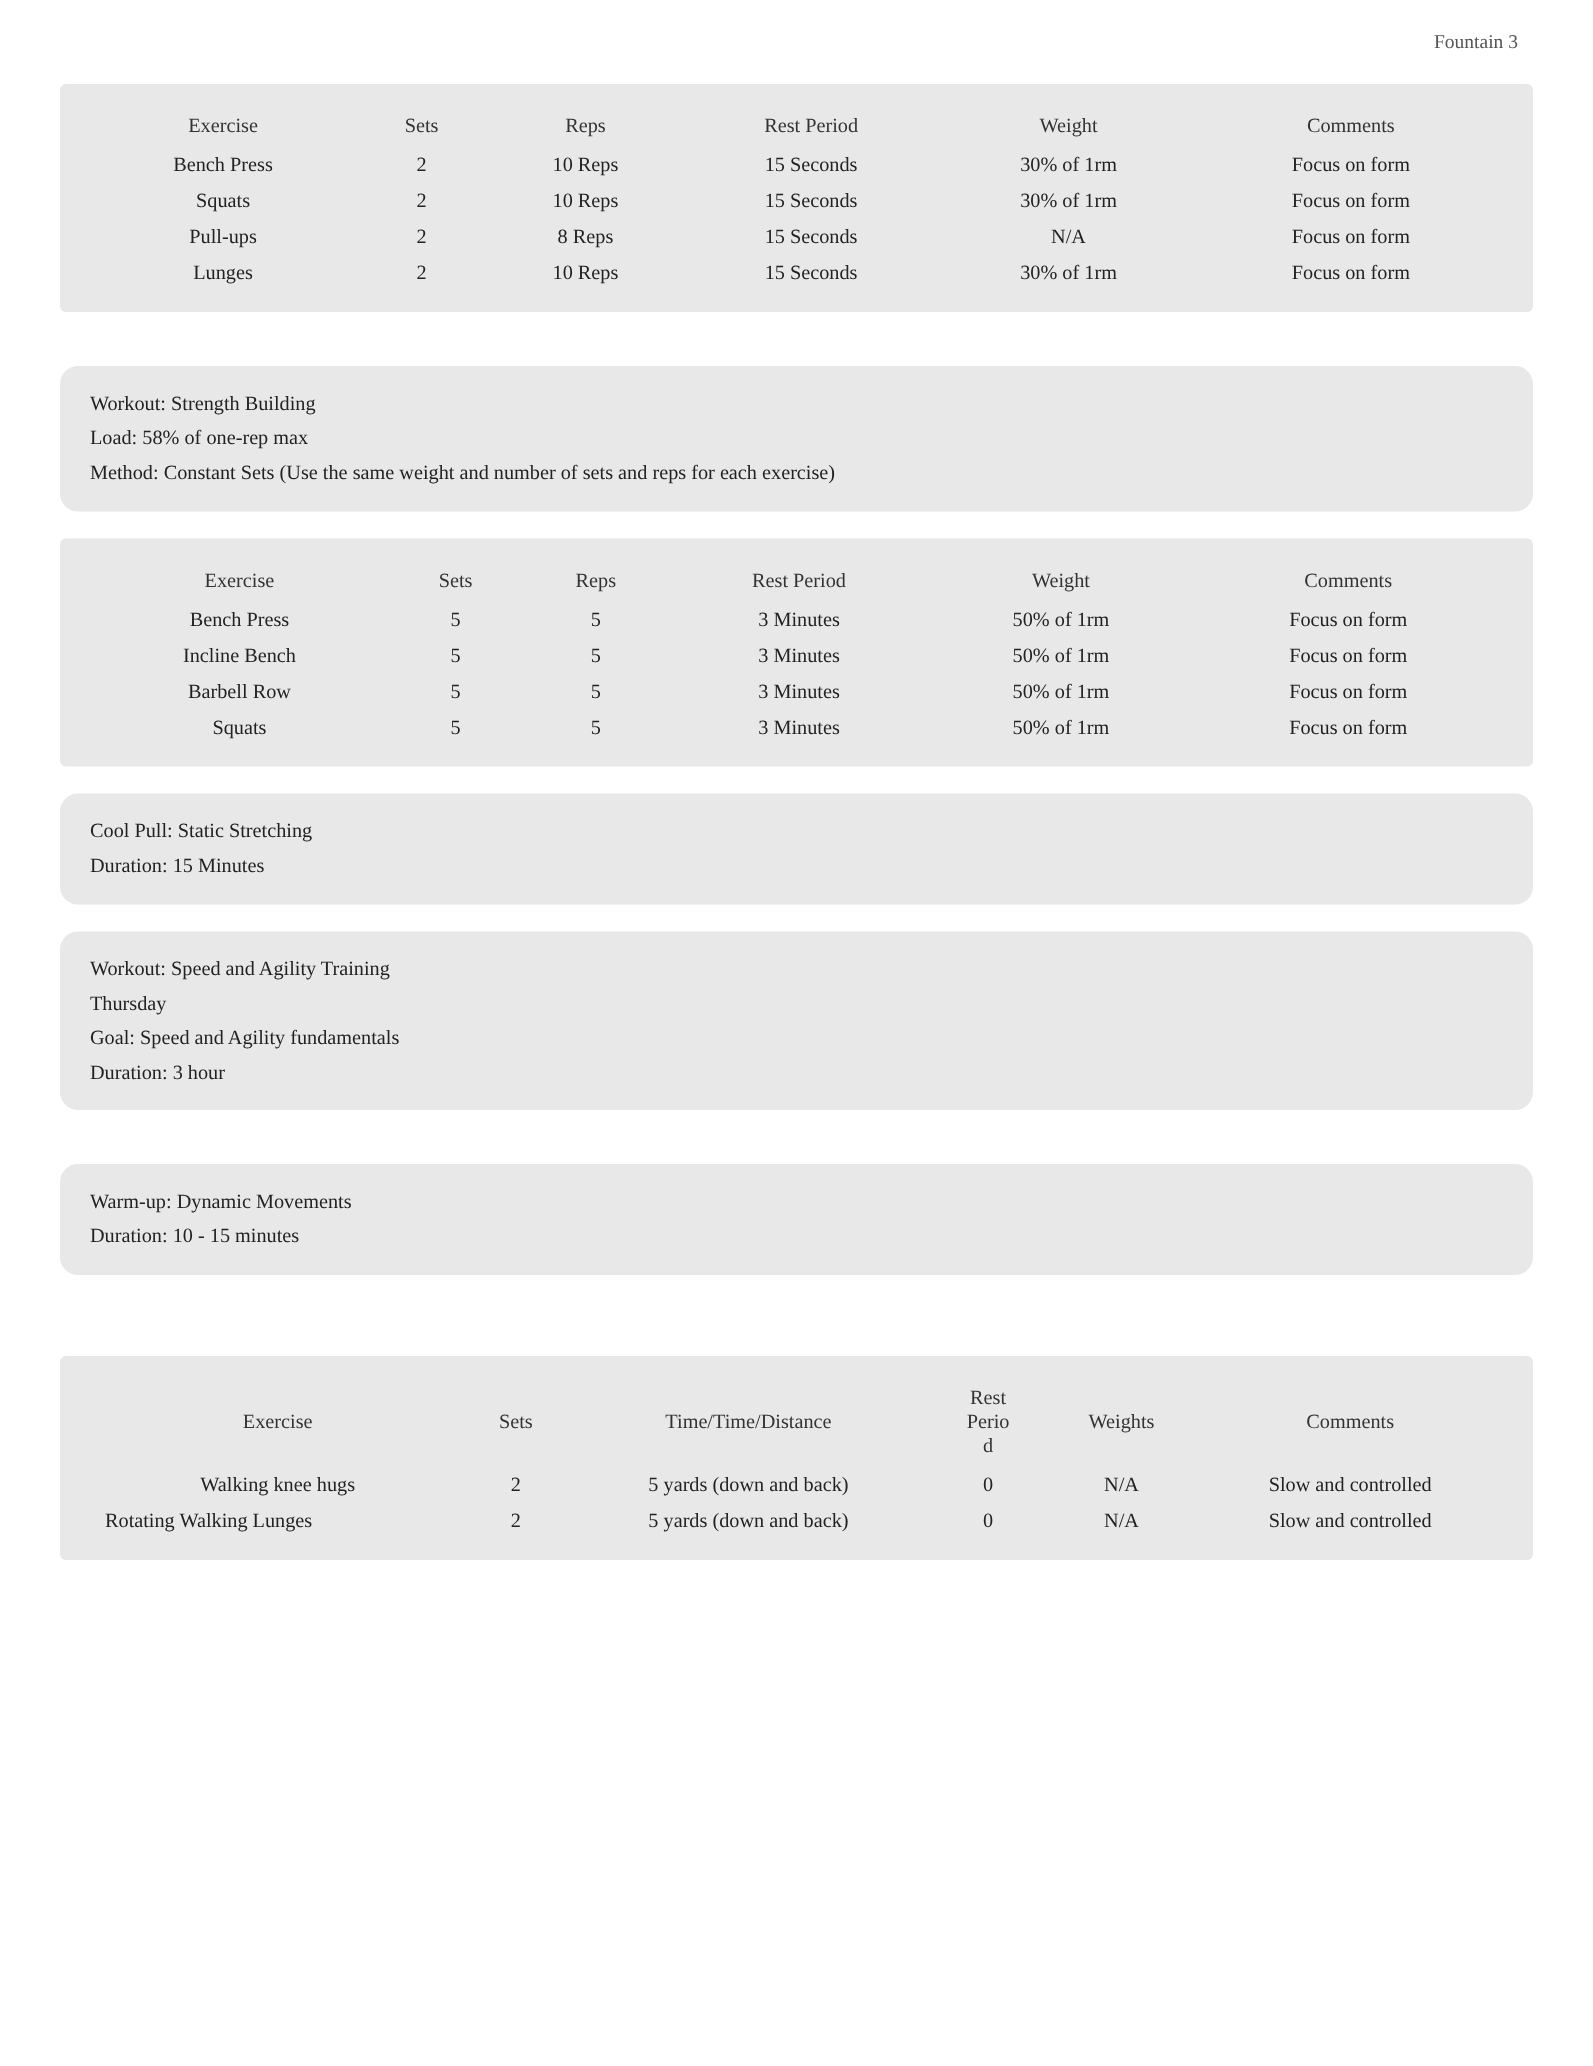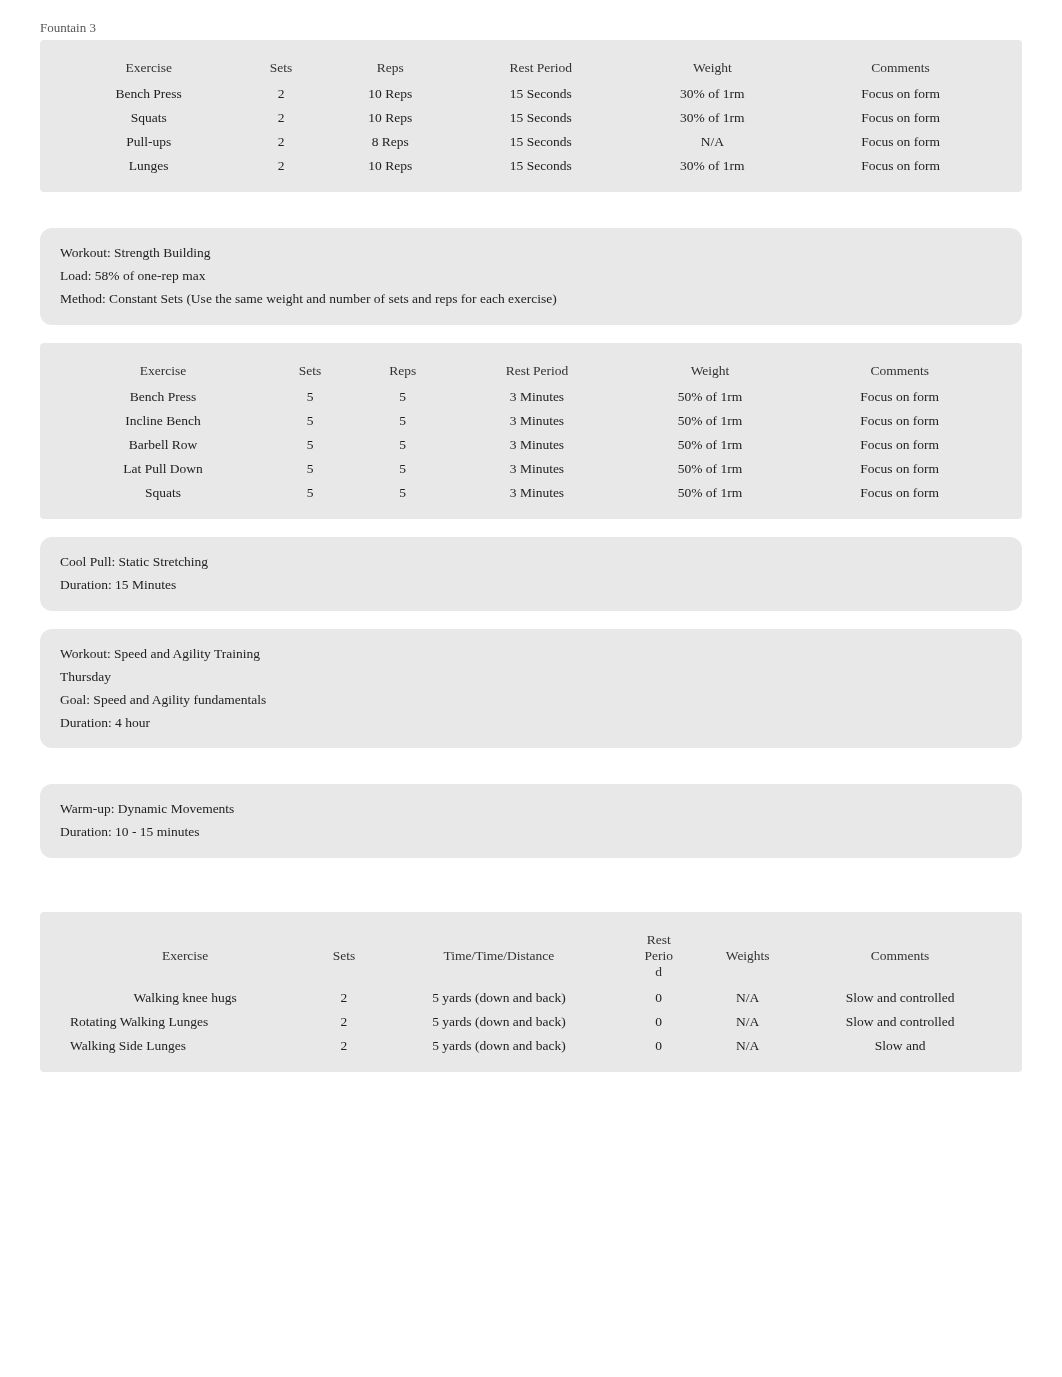--- a/index.html
+++ b/index.html
@@ -6,24 +6,24 @@
     body {
       font-family: Georgia, 'Times New Roman', serif;
       font-size: 14px;
       background: #fff;
       color: #222;
       width: 1062px;
       min-height: 1377px;
       padding: 20px 40px;
     }
     .page-header {
-      text-align: left;
+      text-align: right;
       font-size: 13px;
       color: #555;
-      margin-bottom: 4px;
+      margin-bottom: 20px;
       padding-right: 10px;
     }
     .section-box {
       background: #e8e8e8;
       border-radius: 12px;
       padding: 14px 20px;
       margin-bottom: 18px;
     }
     .section-text {
       font-size: 13.5px;
@@ -152,28 +152,20 @@
         </tr>
         <tr>
           <td>Barbell Row</td>
           <td>5</td>
           <td>5</td>
           <td>3 Minutes</td>
           <td>50% of 1rm</td>
           <td>Focus on form</td>
         </tr>
         <tr>
-          <td>Lat Pull Down</td>
-          <td>5</td>
-          <td>5</td>
-          <td>3 Minutes</td>
-          <td>50% of 1rm</td>
-          <td>Focus on form</td>
-        </tr>
-        <tr>
           <td>Squats</td>
           <td>5</td>
           <td>5</td>
           <td>3 Minutes</td>
           <td>50% of 1rm</td>
           <td>Focus on form</td>
         </tr>
       </tbody>
   </table>
 </div>
@@ -183,21 +175,21 @@
     <div>Cool Pull:  Static Stretching</div>
     <div>Duration: 15 Minutes</div>
   </div>
 </div>
 
 <div class="section-box">
   <div class="section-text">
     <div>Workout: Speed and Agility Training</div>
     <div>Thursday</div>
     <div>Goal: Speed and Agility fundamentals</div>
-    <div>Duration: 4 hour</div>
+    <div>Duration: 3 hour</div>
   </div>
 </div>
 
 <div class="spacer"></div>
 
 <div class="section-box">
   <div class="section-text">
     <div>Warm-up: Dynamic Movements</div>
     <div>Duration: 10 - 15 minutes</div>
   </div>
@@ -230,23 +222,15 @@
           <td>Slow and controlled</td>
         </tr>
         <tr>
           <td style="text-align: left;">Rotating Walking Lunges</td>
           <td>2</td>
           <td>5 yards (down and back)</td>
           <td>0</td>
           <td>N/A</td>
           <td>Slow and controlled</td>
         </tr>
-        <tr>
-          <td style="text-align: left;">Walking Side Lunges</td>
-          <td>2</td>
-          <td>5 yards (down and back)</td>
-          <td>0</td>
-          <td>N/A</td>
-          <td>Slow and</td>
-        </tr>
       </tbody>
   </table>
 </div>
 
 </body></html>

